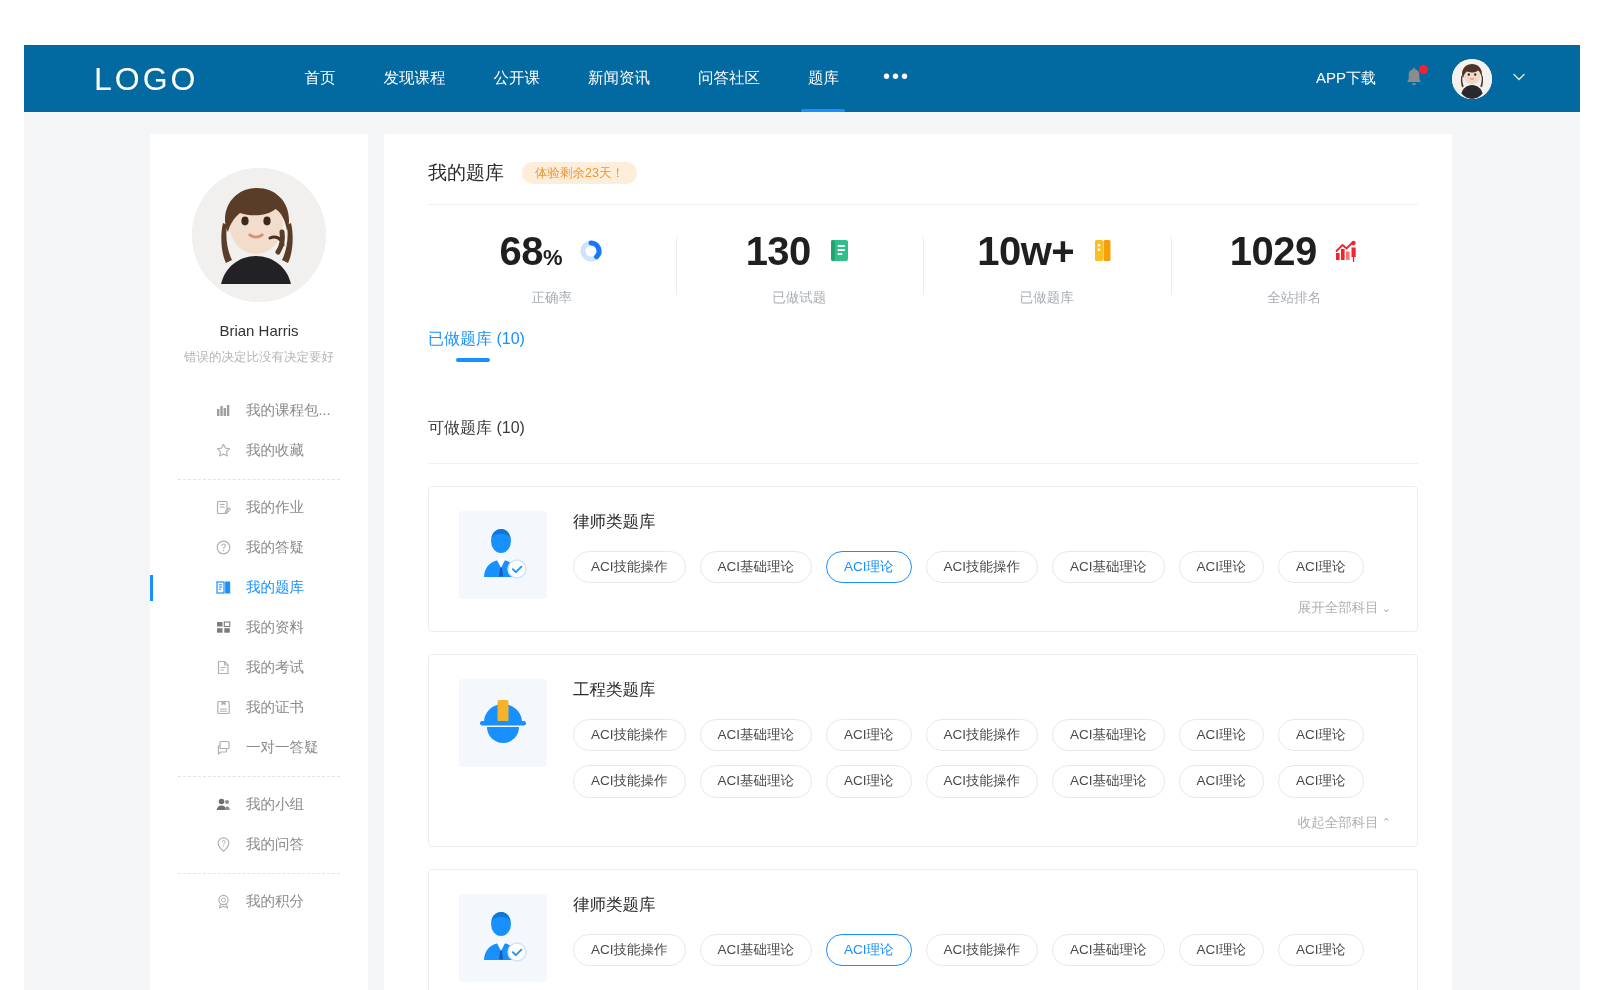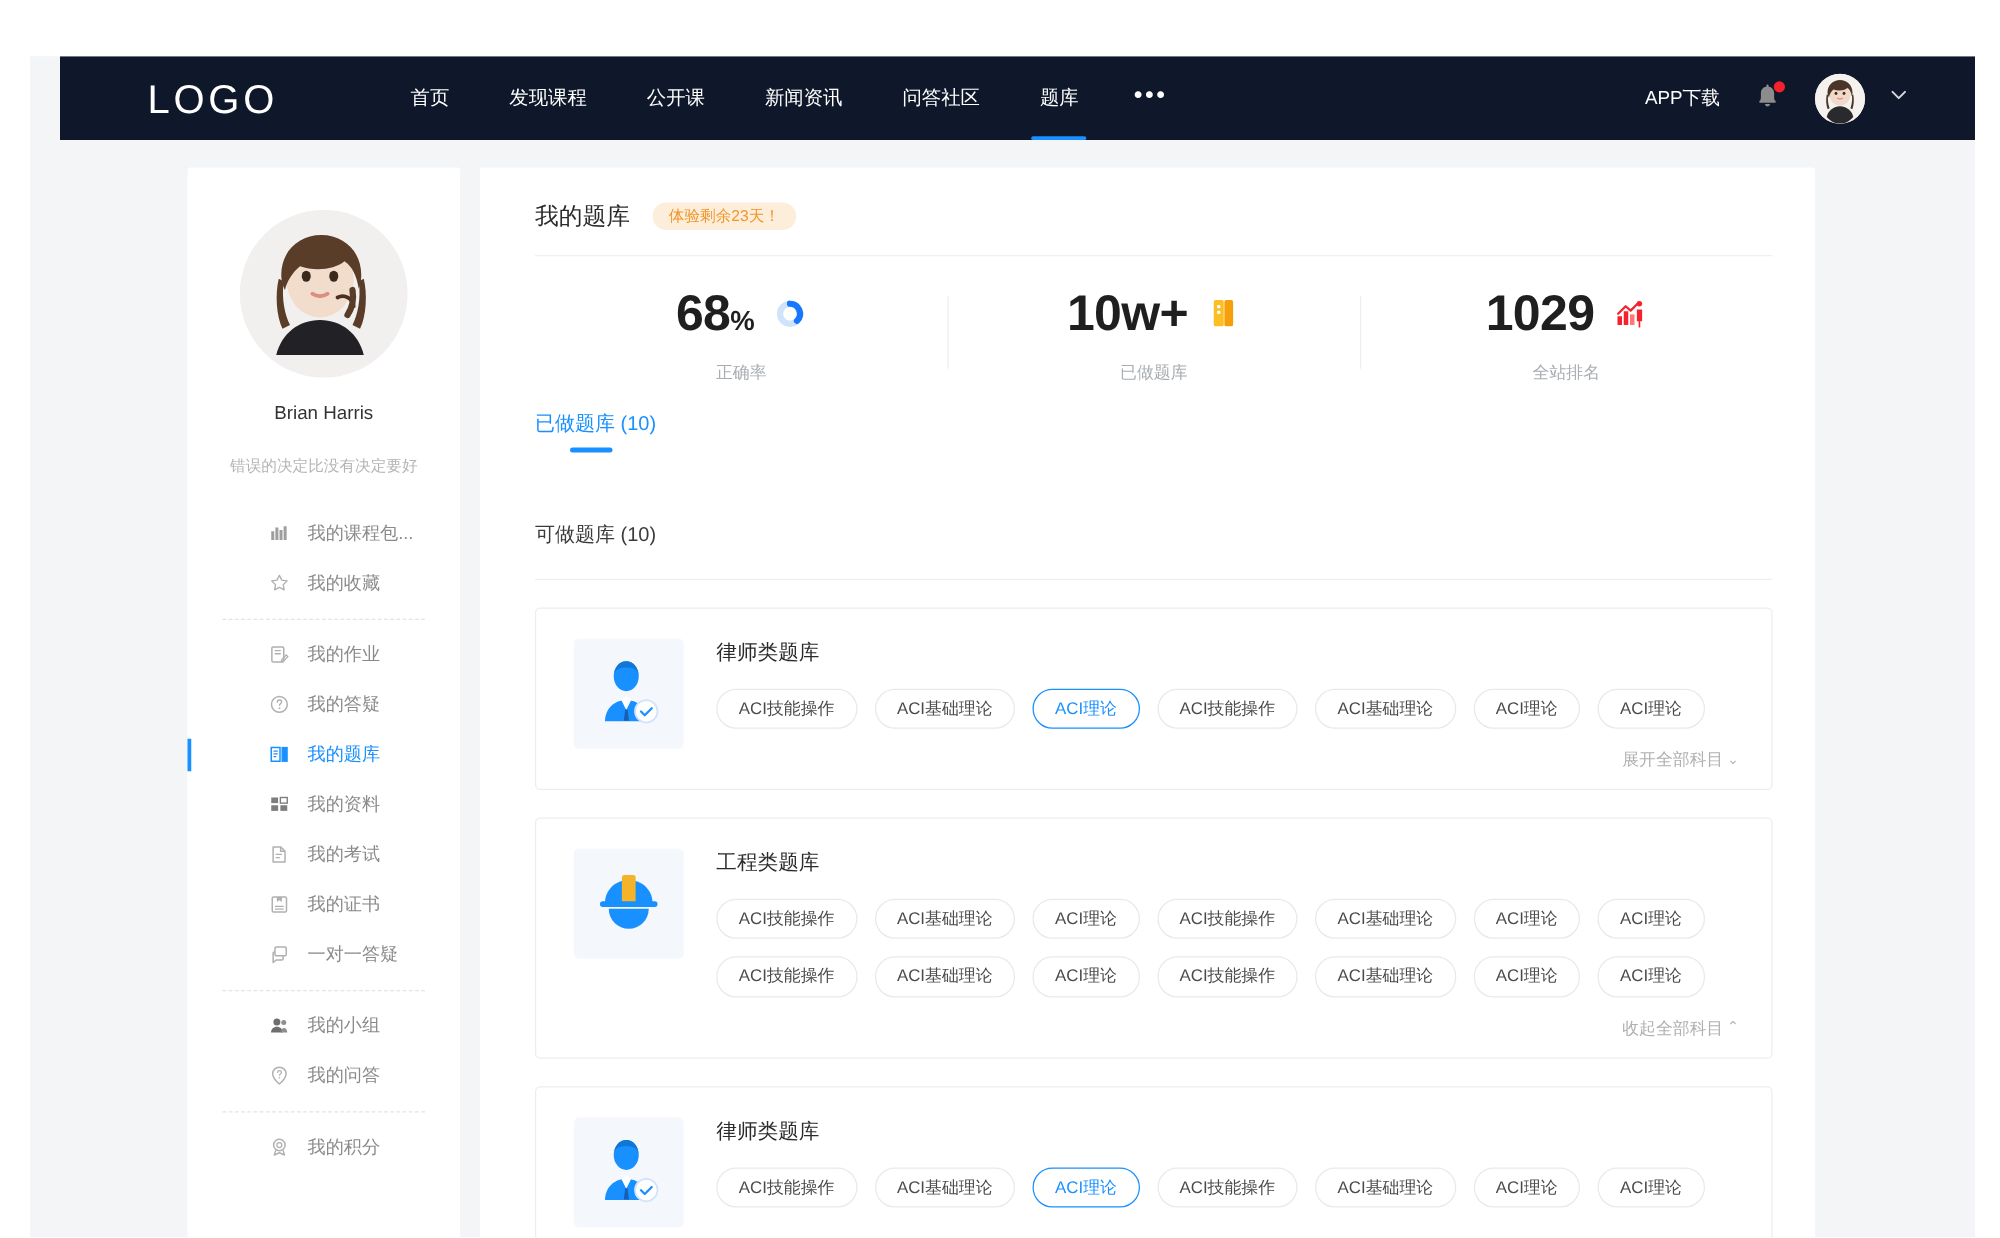--- a/index.html
+++ b/index.html
@@ -21,25 +21,24 @@
     left: 24px; top: 45px;
     width: 1556px; height: 945px;
     background: #f3f5f7;
     overflow: hidden;
   }
 
   
   .topnav {
     position: relative;
     height: 67px;
-    background: #0f172a;
+    background: #0369a1;
     display: flex;
     align-items: center;
     padding: 0 52px 0 70px;
-    margin-left: 24px;
   }
   .logo {
     color: #ffffff;
     font-size: 32px;
     letter-spacing: 3px;
     font-weight: 400;
     line-height: 1;
     margin-right: 82px;
     user-select: none;
   }
@@ -114,21 +113,21 @@
     height: 870px;
   }
   .profile { text-align: center; padding: 0 18px; }
   .avatar-big {
     width: 134px; height: 134px;
     border-radius: 50%;
     margin: 0 auto 20px auto;
     overflow: hidden;
     background: #f0f0f0;
   }
-  .profile-name { font-size: 15px; color: #333333; margin-bottom: 26px; }
+  .profile-name { font-size: 15px; color: #333333; margin-bottom: 10px; }
   .profile-motto { font-size: 12.5px; color: #b5b5b5; line-height: 1.4; }
 
   .menu { margin-top: 24px; }
   .menu-group { padding: 0 28px; }
   .menu-divider {
     height: 0; margin: 8px 28px;
     border-top: 1px dashed #e4e4e4;
   }
   .menu-item {
     display: flex;
@@ -575,20 +574,35 @@
               <div class="stat-icon">
                 <svg width="26" height="26" viewBox="0 0 26 26">
                   <circle cx="13" cy="13" r="8" stroke="#cfe4fb" stroke-width="5" fill="none"></circle>
                   <path d="M13 5 a8 8 0 0 1 5.6 13.7" stroke="#1677ff" stroke-width="5" fill="none" stroke-linecap="round"></path>
                 </svg>
               </div>
             </div>
             <div class="stat-label">正确率</div>
           </div>
 
+          <div class="stat">
+            <div class="stat-row">
+              <div class="stat-value"><span>130</span><span class="unit"></span></div>
+              <div class="stat-icon">
+                <svg width="22" height="26" viewBox="0 0 22 26">
+                  <rect x="2" y="2" width="17" height="21" rx="2" fill="#2fc08a"></rect>
+                  <rect x="2" y="2" width="4" height="21" rx="2" fill="#22a376"></rect>
+                  <rect x="8.5" y="7" width="7.5" height="1.9" rx=".9" fill="#ffffff"></rect>
+                  <rect x="8.5" y="11" width="7.5" height="1.9" rx=".9" fill="#ffffff"></rect>
+                  <rect x="8.5" y="15" width="5" height="1.9" rx=".9" fill="#ffffff"></rect>
+                </svg>
+              </div>
+            </div>
+            <div class="stat-label">已做试题</div>
+          </div>
 
           <div class="stat">
             <div class="stat-row">
               <div class="stat-value"><span>10w+</span><span class="unit"></span></div>
               <div class="stat-icon">
                 <svg width="22" height="26" viewBox="0 0 22 26">
                   <rect x="3" y="2" width="8" height="21" rx="1.5" fill="#fbbf24"></rect>
                   <rect x="11.5" y="2" width="7" height="21" rx="1.5" fill="#f59f0b"></rect>
                   <rect x="5.6" y="6" width="2.8" height="2.6" rx="1" fill="#ffffff"></rect>
                   <rect x="5.6" y="10.5" width="2.8" height="2.6" rx="1" fill="#ffffff"></rect>

